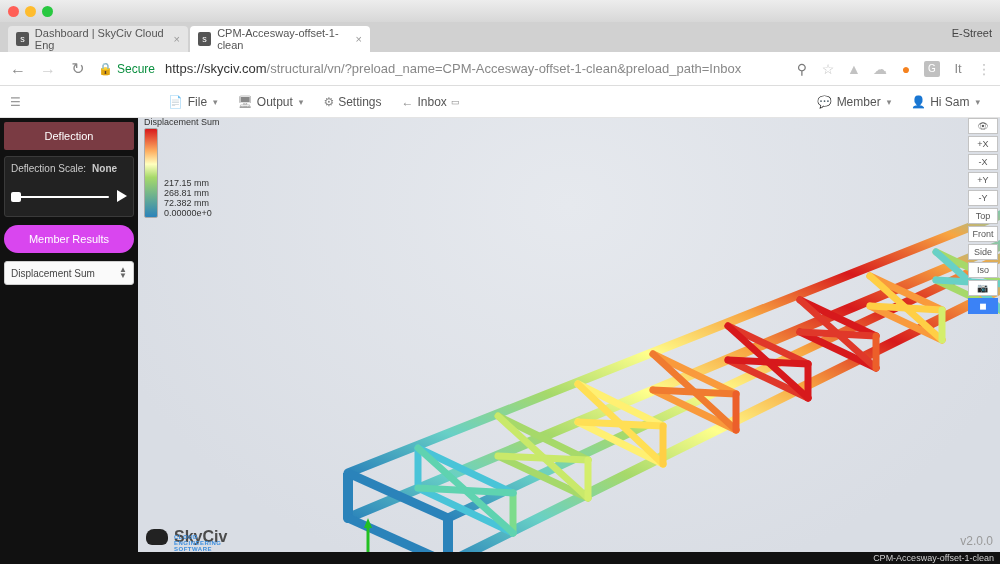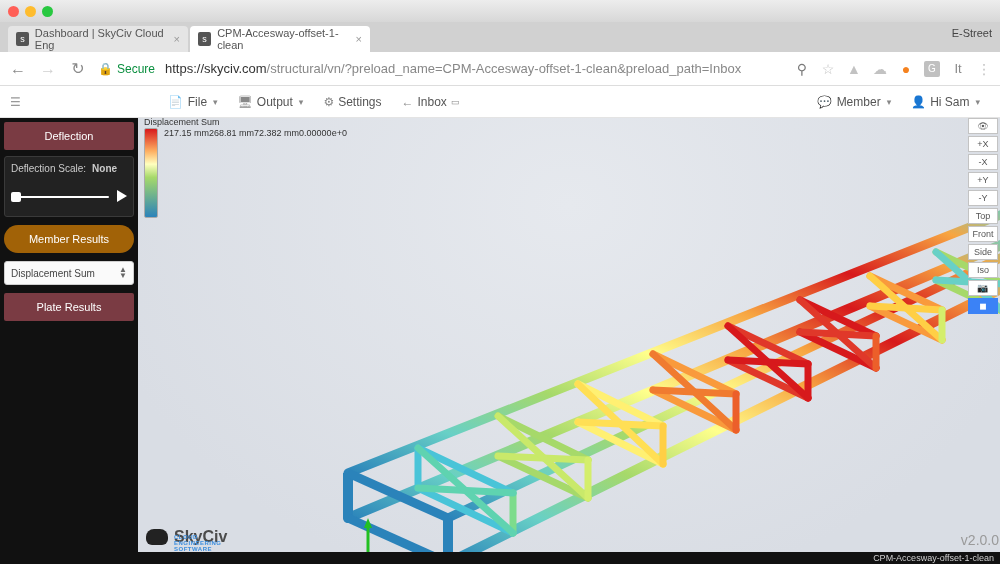--- a/index.html
+++ b/index.html
@@ -34,54 +34,54 @@
 .hamburger { margin-right: 8px; color:#999; }
 .tb-item { display:flex; align-items:center; gap:4px; padding: 0 10px; cursor:pointer; }
 .tb-sep { flex:1; }
 .caret { font-size: 9px; color:#888; margin-left:2px;}
 .tb-ico { color:#888; font-size:12px;}
 
 
 .main { display:flex; height: calc(564px - 22px - 30px - 34px - 32px - 12px); }
 .sidebar { width: 138px; background: #111; color:#eee; padding: 4px; font-size:11px; }
 .side-btn { background:#7a3b43; color:#fff; text-align:center; padding: 8px 4px; border-radius:2px; margin-bottom:6px; cursor:pointer; }
-.side-btn.dark { background:#a16207;border-radius:14px; }
+.side-btn.dark { background:#d946ef;border-radius:14px; }
 .scale-box { background:#222; border:1px solid #3a3a3a; border-radius:3px; padding:6px 6px 10px 6px; margin-bottom:8px;}
 .scale-box .lbl { color:#ccc; display:flex; gap:6px; font-size:10px; margin-bottom:14px;}
 .slider-track { position:relative; height:18px;}
 .slider-line { position:absolute; left:2px; right:18px; top:8px; height:2px; background:#fff; border-radius:1px;}
 .slider-thumb { position:absolute; left:0px; top:4px; width:10px; height:10px; background:#fff; border-radius:2px;}
 .slider-play { position:absolute; right:0; top:2px; width:0;height:0; border-left:10px solid #fff; border-top:6px solid transparent; border-bottom:6px solid transparent;}
 .select-box { background:#fafafa; border:1px solid #cfcfcf; border-radius:3px; padding:5px 6px; color:#444; display:flex; align-items:center; margin:8px 0; font-size:10px;}
 .select-box .arrows { margin-left:auto; font-size:8px; color:#666; line-height:6px;}
 
 
 .viewport { flex:1; position:relative; background: radial-gradient(ellipse at 50% 20%, #e6e9ee 0%, #d9dde4 80%); overflow:hidden;}
 .legend { position:absolute; left:6px; top:10px; display:flex; gap:6px; font-size:9px; color:#333;}
 .legend-title { position:absolute; left:6px; top:-1px; font-size:9px; color:#333;}
 .legend-bar { width:14px; height:90px; background: linear-gradient(to bottom,#d7191c 0%,#fdae61 25%,#ffffbf 40%,#a6d96a 55%,#2b83ba 100%); border-radius:2px; border:1px solid #aaa;}
-.legend-ticks { display:flex; justify-content:flex-end; height:90px;}
+.legend-ticks { display:flex; flex-direction:column; justify-content:flex-end; height:90px;}
 .fps { position:absolute; right:4px; top:2px; font-size:10px; color:#c9c9c9;}
 
 
 .view-col { width:32px; background:transparent; position:absolute; right:0; top:118px; display:flex; flex-direction:column; gap:2px; padding-right:2px;}
 .vbtn { height:16px; background:#fff; border:1px solid #c3c3c3; font-size:9px; display:flex; align-items:center; justify-content:center; color:#555; cursor:pointer;}
 .vbtn.active { background:#3b82f6; color:#fff; border-color:#3b82f6;}
 
 
 .truss-svg { position:absolute; left:160px; top:50px; }
 
 
 .gizmo { position:absolute; left:210px; top:400px; }
 
 
 .logo { position:absolute; left:8px; bottom:6px; display:flex; align-items:center; gap:6px; font-size:16px; font-weight:600; color:#4b4b4b;}
 .logo .cloud { width:22px; height:16px; background:#222; border-radius:8px 8px 6px 6px; position:relative;}
 .logo .tag { font-size:6px; color:#3a8dde; font-weight:600; letter-spacing:.5px; position:absolute; bottom:-6px; left:28px;}
-.ver { position:absolute; right:1px; bottom:4px; font-size:14px; color:#9a9a9a;}
+.ver { position:absolute; right:7px; bottom:4px; font-size:12px; color:#9a9a9a;}
 
 
 .footer { height:12px; background:#111; color:#cfcfcf; font-size:9px; display:flex; justify-content:flex-end; align-items:center; padding:0 6px;}
 </style>
 </head>
 <body>
 
 <div class="titlebar">
   <div class="traffic">
     <div class="tl r"></div>
@@ -175,21 +175,20 @@
         <div class="slider-line"></div>
         <div class="slider-thumb"></div>
         <div class="slider-play"></div>
       </div>
     </div>
     <div class="side-btn dark">Member Results</div>
     <div class="select-box">
       <span>Displacement Sum</span>
       <span class="arrows">▲<br>▼</span>
     </div>
-    <div class="side-btn">Plate Results</div>
   </div>
 
   <div class="viewport">
     <div class="legend-title">Displacement Sum</div>
     <div class="legend">
       <div class="legend-bar"></div>
       <div class="legend-ticks">
         <span>217.15 mm</span>
         <span>268.81 mm</span>
         <span>72.382 mm</span>

